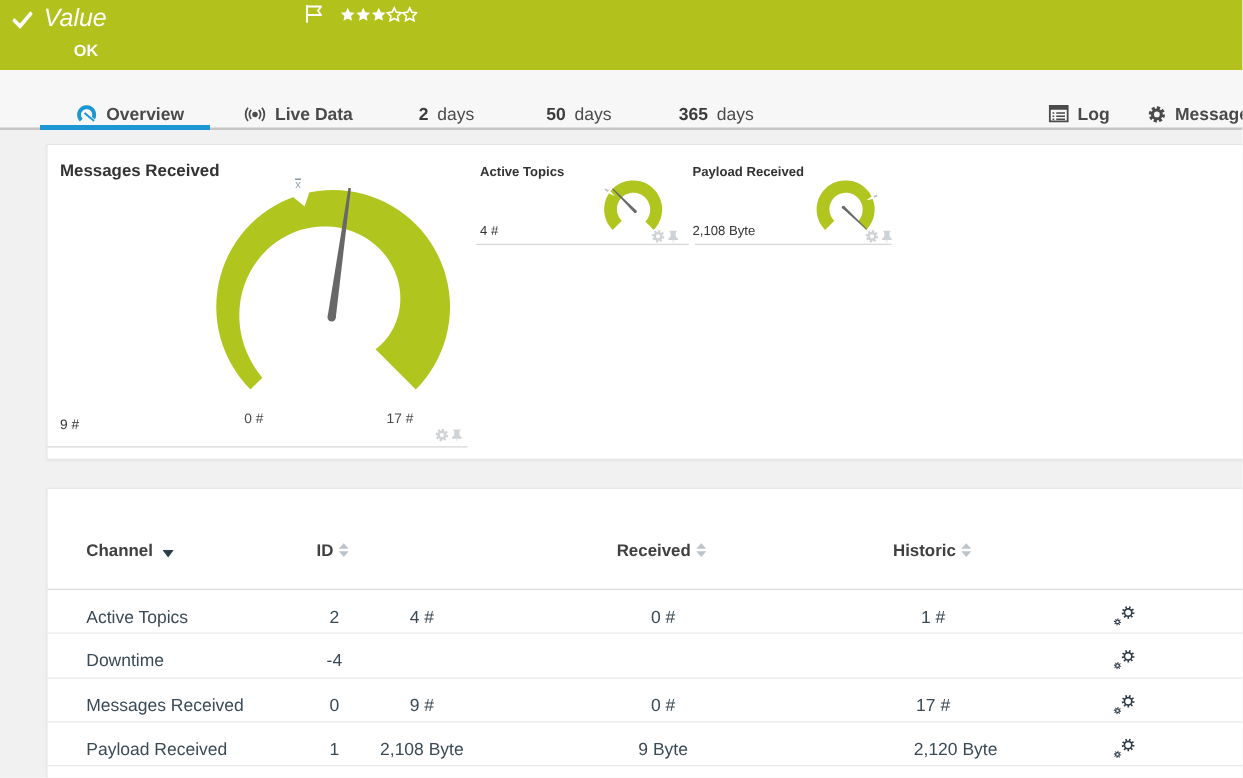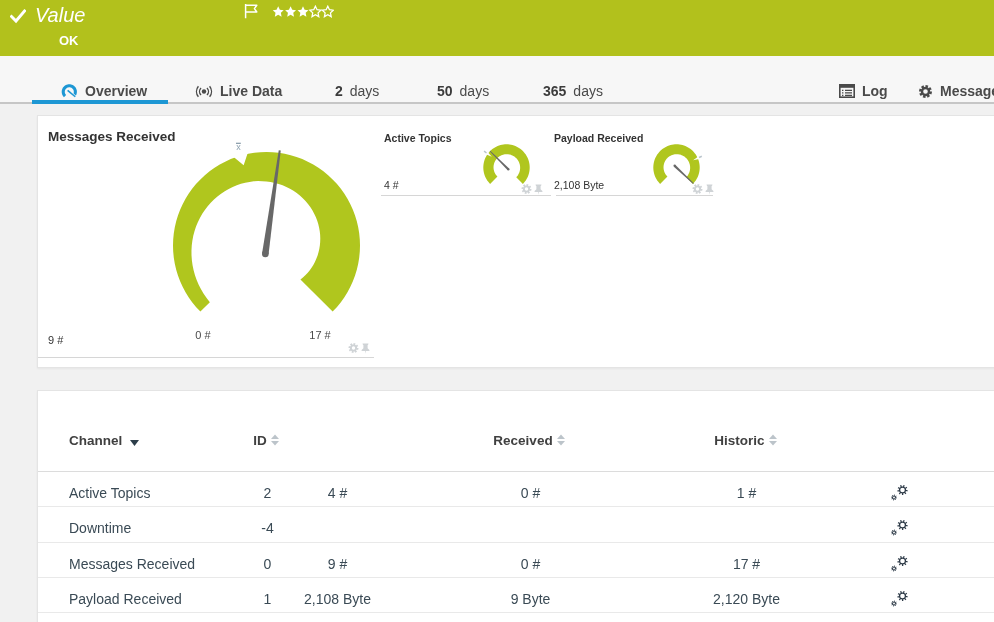--- a/index.html
+++ b/index.html
@@ -261,21 +261,21 @@
             <path fill="#2d3a47" d="M17.60,6.00A5.10,5.10 0 0 1 17.38,7.47L15.95,7.04A3.60,3.60 0 0 1 15.26,8.31L16.41,9.28A5.10,5.10 0 0 1 15.29,10.27L14.47,9.01A3.60,3.60 0 0 1 13.13,9.55L13.39,11.02A5.10,5.10 0 0 1 11.90,11.06L12.07,9.57A3.60,3.60 0 0 1 10.70,9.12L9.95,10.42A5.10,5.10 0 0 1 8.78,9.49L9.88,8.46A3.60,3.60 0 0 1 9.12,7.23L7.71,7.74A5.10,5.10 0 0 1 7.41,6.28L8.91,6.20A3.60,3.60 0 0 1 9.12,4.77L7.71,4.26A5.10,5.10 0 0 1 8.42,2.94L9.62,3.84A3.60,3.60 0 0 1 10.70,2.88L9.95,1.58A5.10,5.10 0 0 1 11.34,1.03L11.68,2.50A3.60,3.60 0 0 1 13.13,2.45L13.39,0.98A5.10,5.10 0 0 1 14.80,1.45L14.12,2.79A3.60,3.60 0 0 1 15.26,3.69L16.41,2.72A5.10,5.10 0 0 1 17.19,3.99L15.81,4.58A3.60,3.60 0 0 1 16.10,6.00ZM14.80,6.00A2.3,2.3 0 1 0 10.20,6.00A2.3,2.3 0 1 0 14.80,6.00Z"></path>
             <path fill="#2d3a47" d="M6.90,13.50A2.90,2.90 0 0 1 6.74,14.44L5.80,14.12A1.90,1.90 0 0 1 5.34,14.84L6.05,15.55A2.90,2.90 0 0 1 5.28,16.10L4.84,15.21A1.90,1.90 0 0 1 4.00,15.40L4.00,16.40A2.90,2.90 0 0 1 3.06,16.24L3.38,15.30A1.90,1.90 0 0 1 2.66,14.84L1.95,15.55A2.90,2.90 0 0 1 1.40,14.78L2.29,14.34A1.90,1.90 0 0 1 2.10,13.50L1.10,13.50A2.90,2.90 0 0 1 1.26,12.56L2.20,12.88A1.90,1.90 0 0 1 2.66,12.16L1.95,11.45A2.90,2.90 0 0 1 2.72,10.90L3.16,11.79A1.90,1.90 0 0 1 4.00,11.60L4.00,10.60A2.90,2.90 0 0 1 4.94,10.76L4.62,11.70A1.90,1.90 0 0 1 5.34,12.16L6.05,11.45A2.90,2.90 0 0 1 6.60,12.22L5.71,12.66A1.90,1.90 0 0 1 5.90,13.50ZM4.95,13.50A0.95,0.95 0 1 0 3.05,13.50A0.95,0.95 0 1 0 4.95,13.50Z"></path>
           </svg>
           <div class="row-sep" style="top:185.89999999999998px;"></div>
         </div>
         <div class="table-row">
           <div class="td" style="left:31px; top:199.89999999999998px;">Payload Received</div>
           <div class="td r" style="left:199px; top:199.89999999999998px; width:61px;">1</div>
           <div class="td r" style="left:248px; top:199.89999999999998px; width:103px;">2,108 Byte</div>
           <div class="td r" style="left:420px; top:199.89999999999998px; width:145px;">9 Byte</div>
-          <div class="td r" style="left:637px; top:199.89999999999998px; width:143px;">2,120 Byte</div>
+          <div class="td r" style="left:655px; top:199.89999999999998px; width:143px;">2,120 Byte</div>
           <svg class="cogs" style="left:852px; top:198.89999999999998px;" width="20" height="20" viewBox="0 0 20 20">
             <path fill="#2d3a47" d="M17.60,6.00A5.10,5.10 0 0 1 17.38,7.47L15.95,7.04A3.60,3.60 0 0 1 15.26,8.31L16.41,9.28A5.10,5.10 0 0 1 15.29,10.27L14.47,9.01A3.60,3.60 0 0 1 13.13,9.55L13.39,11.02A5.10,5.10 0 0 1 11.90,11.06L12.07,9.57A3.60,3.60 0 0 1 10.70,9.12L9.95,10.42A5.10,5.10 0 0 1 8.78,9.49L9.88,8.46A3.60,3.60 0 0 1 9.12,7.23L7.71,7.74A5.10,5.10 0 0 1 7.41,6.28L8.91,6.20A3.60,3.60 0 0 1 9.12,4.77L7.71,4.26A5.10,5.10 0 0 1 8.42,2.94L9.62,3.84A3.60,3.60 0 0 1 10.70,2.88L9.95,1.58A5.10,5.10 0 0 1 11.34,1.03L11.68,2.50A3.60,3.60 0 0 1 13.13,2.45L13.39,0.98A5.10,5.10 0 0 1 14.80,1.45L14.12,2.79A3.60,3.60 0 0 1 15.26,3.69L16.41,2.72A5.10,5.10 0 0 1 17.19,3.99L15.81,4.58A3.60,3.60 0 0 1 16.10,6.00ZM14.80,6.00A2.3,2.3 0 1 0 10.20,6.00A2.3,2.3 0 1 0 14.80,6.00Z"></path>
             <path fill="#2d3a47" d="M6.90,13.50A2.90,2.90 0 0 1 6.74,14.44L5.80,14.12A1.90,1.90 0 0 1 5.34,14.84L6.05,15.55A2.90,2.90 0 0 1 5.28,16.10L4.84,15.21A1.90,1.90 0 0 1 4.00,15.40L4.00,16.40A2.90,2.90 0 0 1 3.06,16.24L3.38,15.30A1.90,1.90 0 0 1 2.66,14.84L1.95,15.55A2.90,2.90 0 0 1 1.40,14.78L2.29,14.34A1.90,1.90 0 0 1 2.10,13.50L1.10,13.50A2.90,2.90 0 0 1 1.26,12.56L2.20,12.88A1.90,1.90 0 0 1 2.66,12.16L1.95,11.45A2.90,2.90 0 0 1 2.72,10.90L3.16,11.79A1.90,1.90 0 0 1 4.00,11.60L4.00,10.60A2.90,2.90 0 0 1 4.94,10.76L4.62,11.70A1.90,1.90 0 0 1 5.34,12.16L6.05,11.45A2.90,2.90 0 0 1 6.60,12.22L5.71,12.66A1.90,1.90 0 0 1 5.90,13.50ZM4.95,13.50A0.95,0.95 0 1 0 3.05,13.50A0.95,0.95 0 1 0 4.95,13.50Z"></path>
           </svg>
           <div class="row-sep" style="top:221.2px;"></div>
         </div>
       </div>
   </section>
 </div>
 

